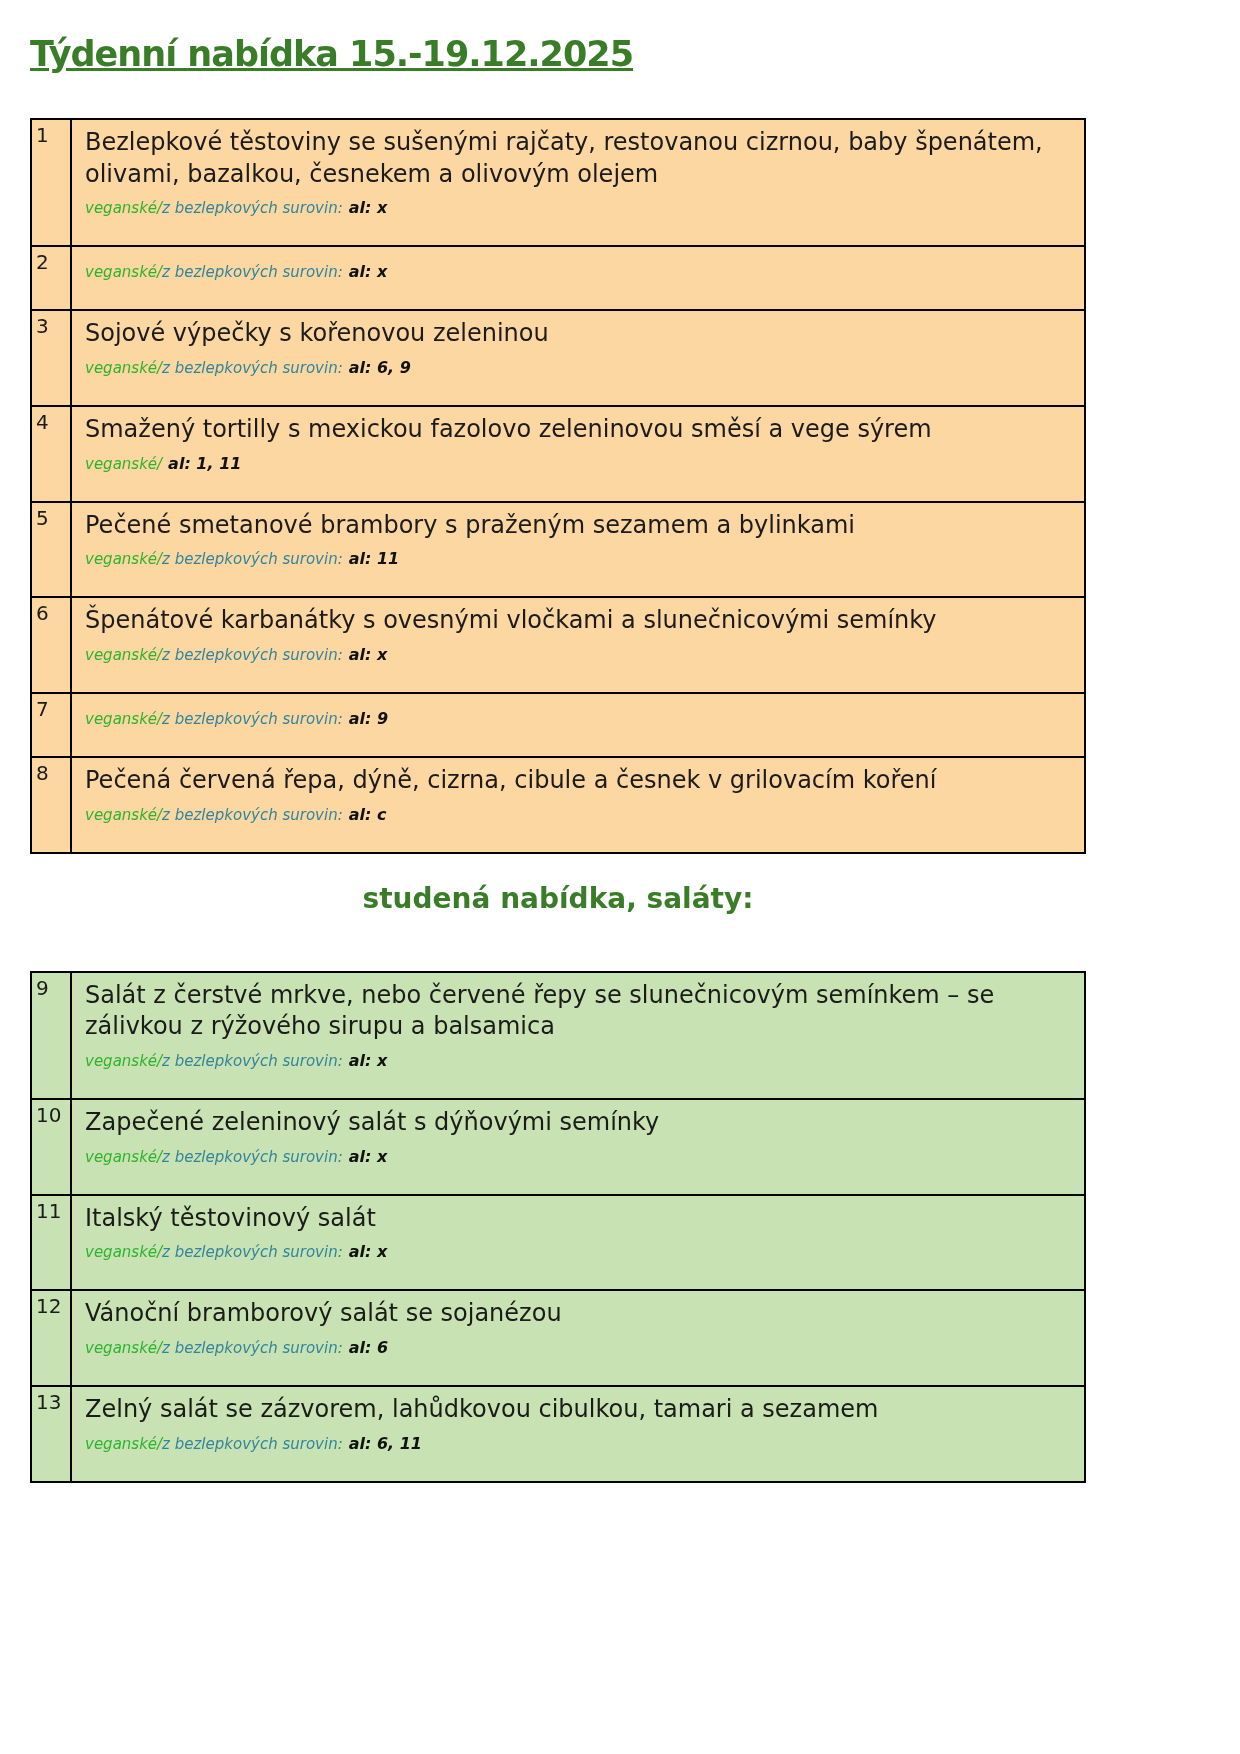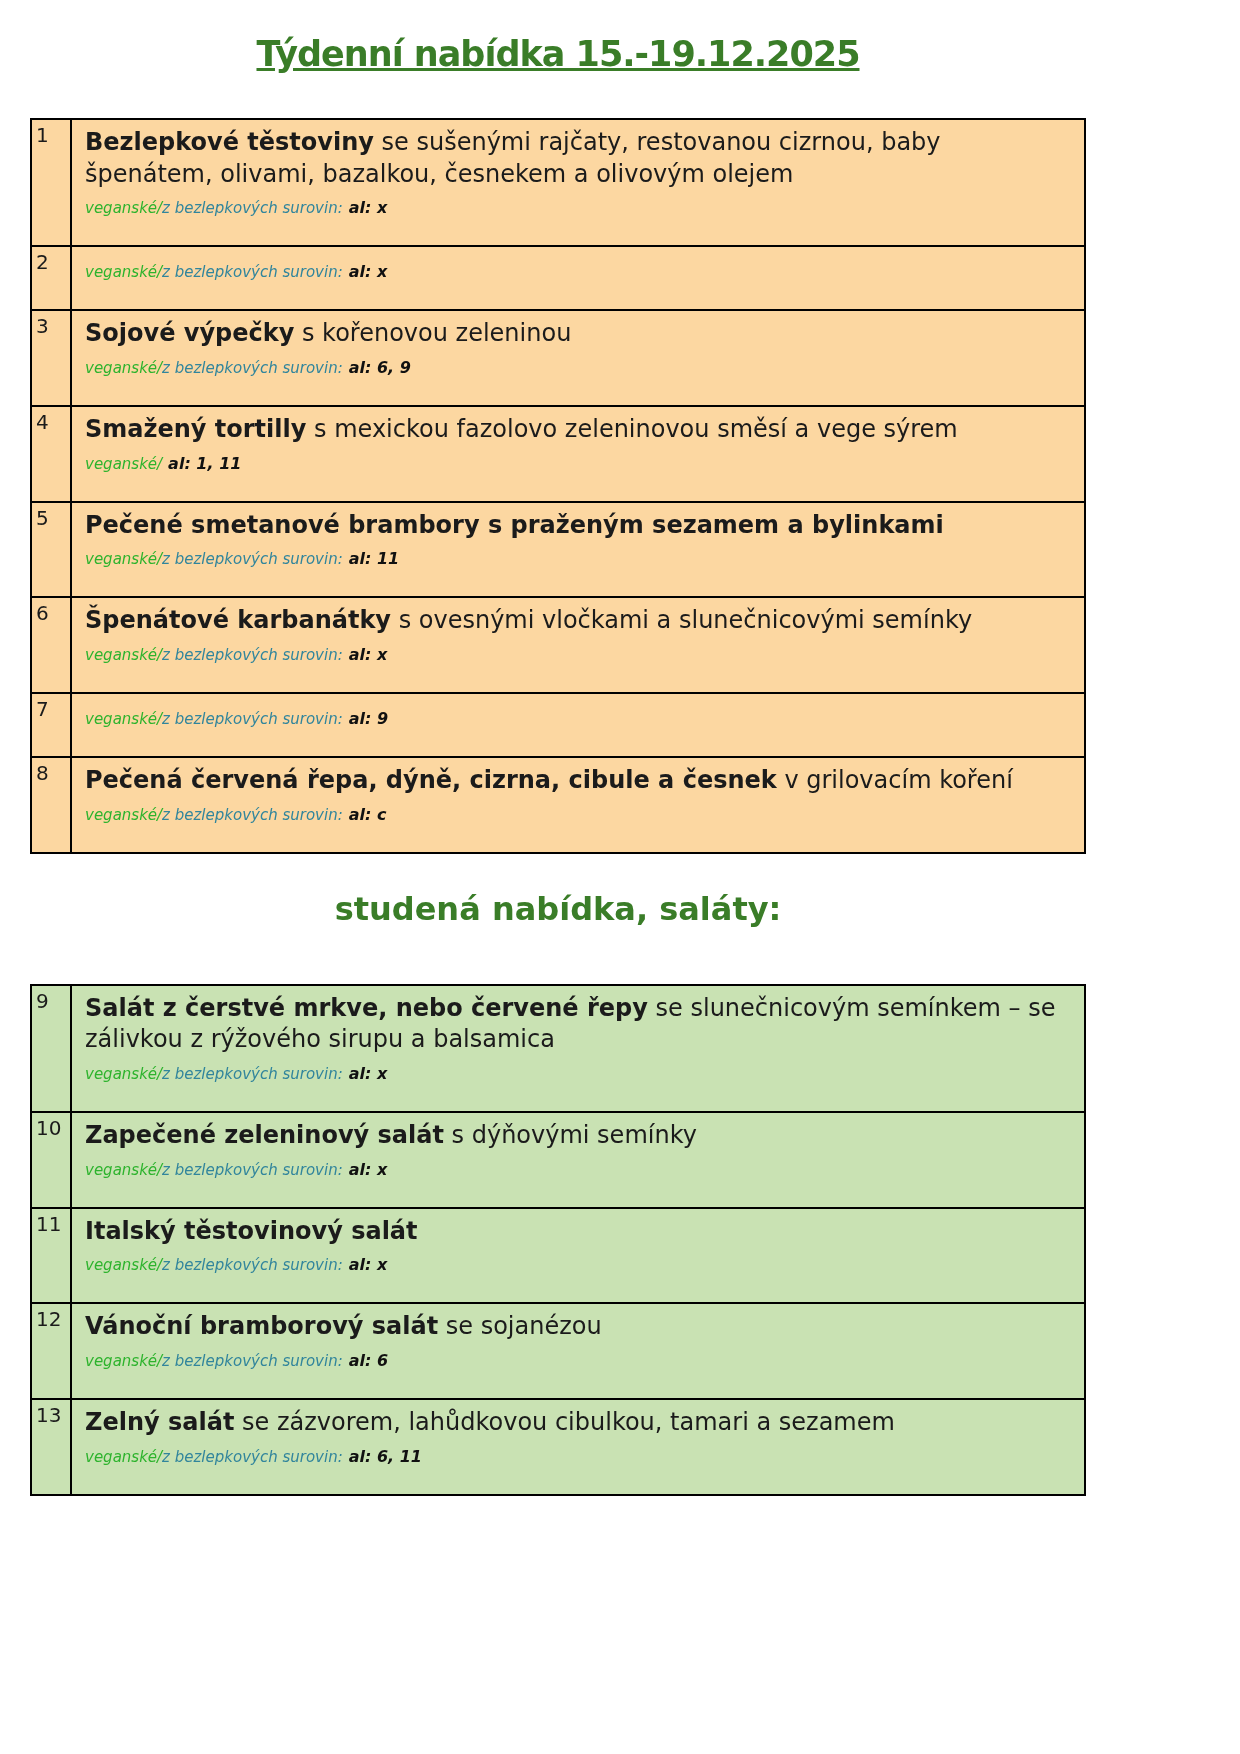--- a/index.html
+++ b/index.html
@@ -12,21 +12,21 @@
     width: 1240px;
     height: 1754px;
     position: relative;
     overflow: hidden;
   }
   .page {
     width: 1056px;
     margin-left: 30px;
   }
   .main-title {
-    text-align: center;
+    text-align: left;
     margin-top: 34px;
     margin-bottom: 44px;
     font-size: 35px;
     font-weight: bold;
     color: var(--title-green, #3a7d28);
     text-decoration: underline;
     letter-spacing: -1px;
   }
   .menu-table {
     border: 2px solid #000000;
@@ -51,40 +51,40 @@
   }
   .content {
     flex: 1;
     padding: 7px 14px 27px 13px;
   }
   .dish {
     font-size: 24px;
     line-height: 1.32;
     color: #1b1b1b;
   }
-  .dish-title { font-weight: bold; }
+  .dish-title { font-weight: normal; }
   .meta {
     margin-top: 8px;
     font-size: 15px;
     line-height: 1.25;
     font-style: italic;
   }
   .vegan { color: var(--vegan-green, #2db32d); }
   .gf    { color: var(--vegan-teal, #31859c); }
   .al    {
     color: #111111;
     font-size: 16px;
     font-weight: 600;
     margin-left: 6px;
   }
   .section-title {
     text-align: center;
-    margin-top: 36px;
+    margin-top: 28px;
     margin-bottom: 56px;
-    font-size: 32px;
+    font-size: 28px;
     font-weight: bold;
     color: var(--title-green, #3a7d28);
   }
 </style>
 </head>
 <body>
 
 <div class="page">
 
   <h1 class="main-title">Týdenní nabídka 15.-19.12.2025</h1>

